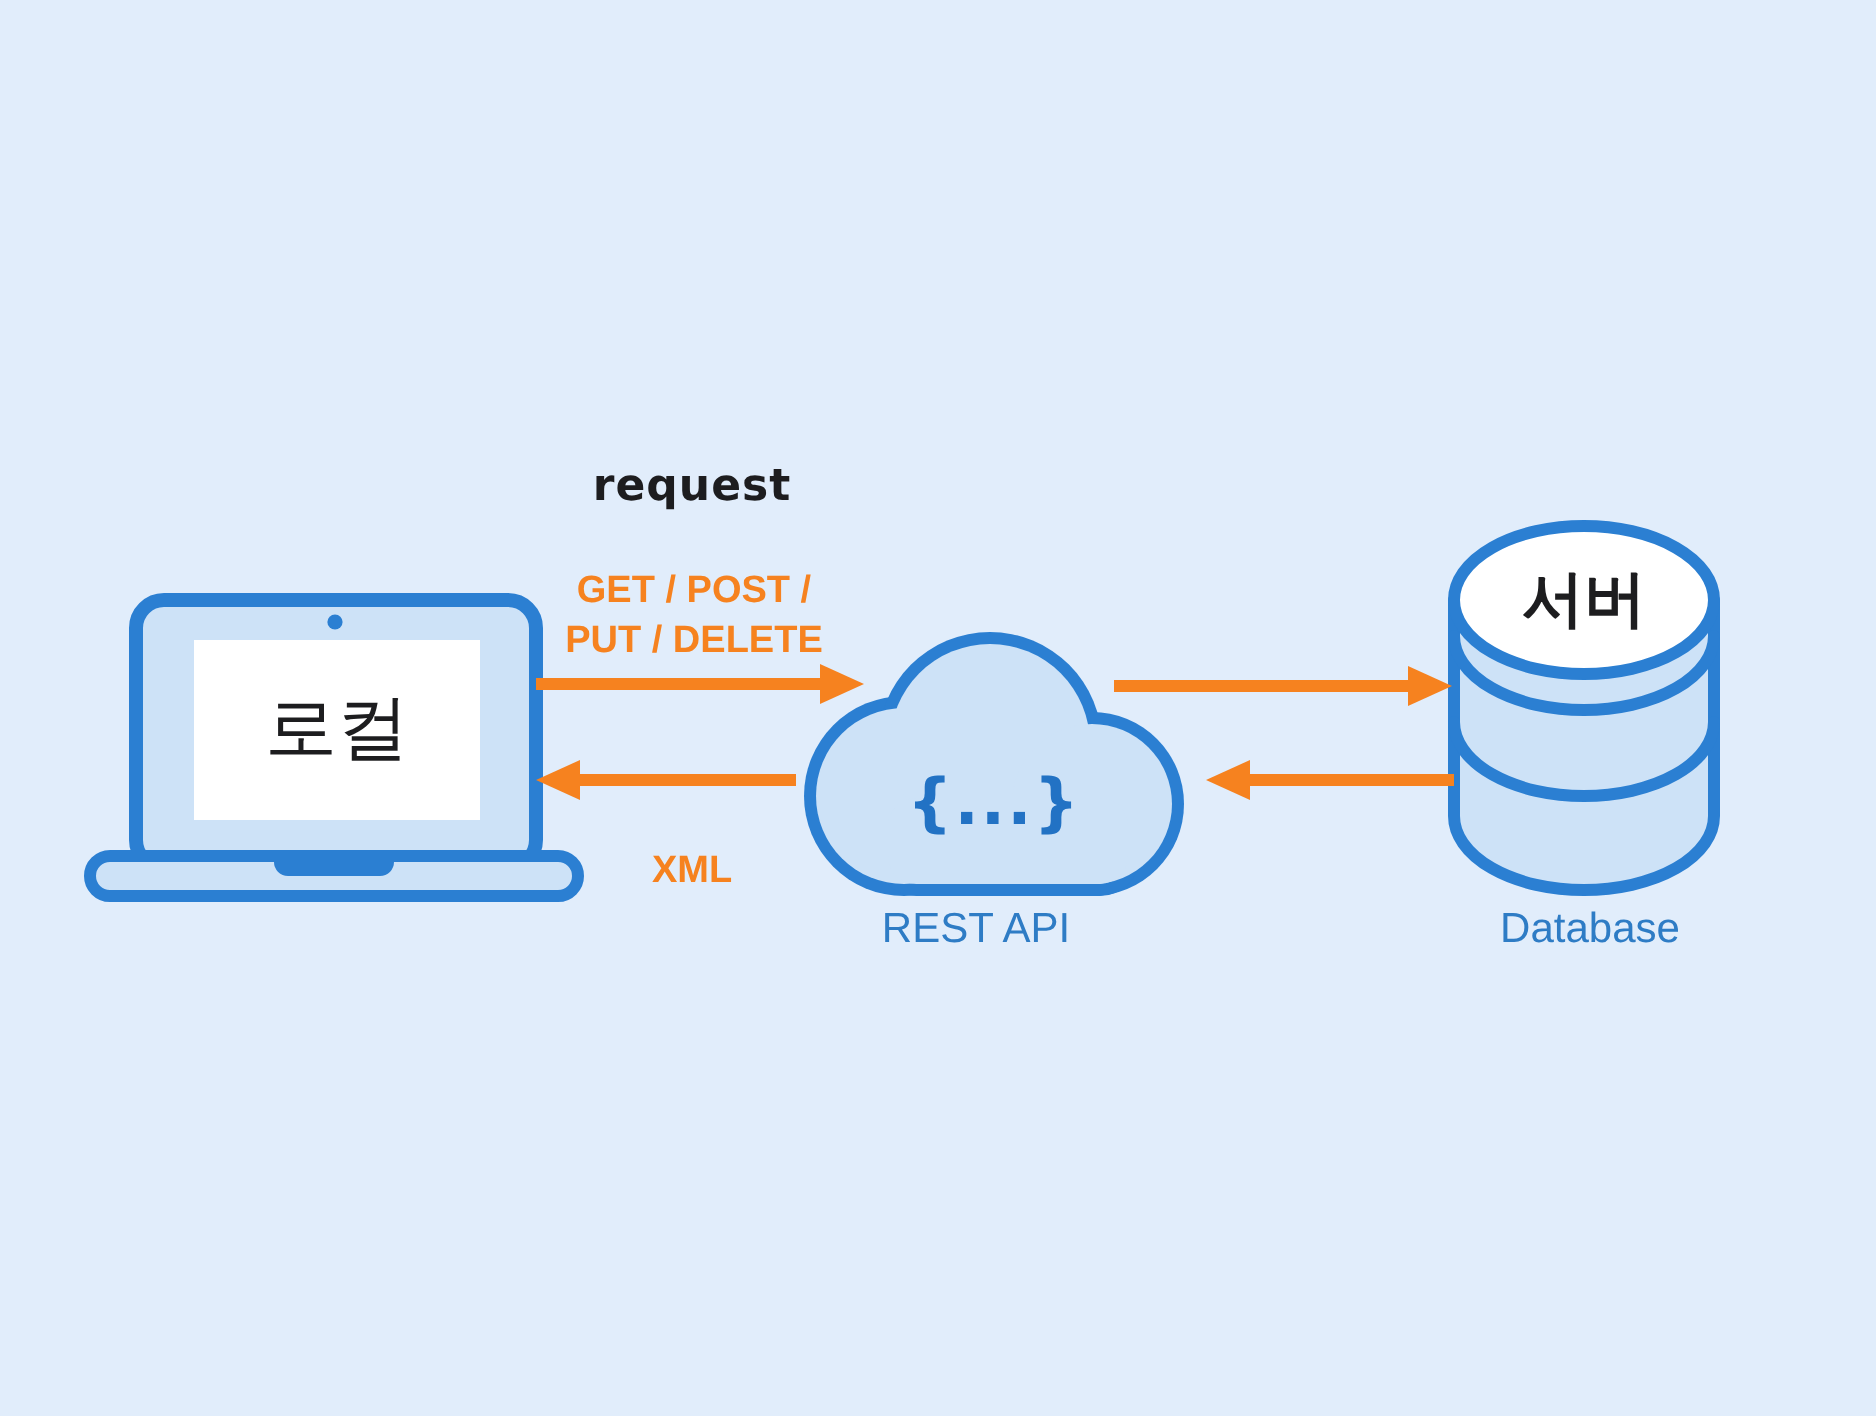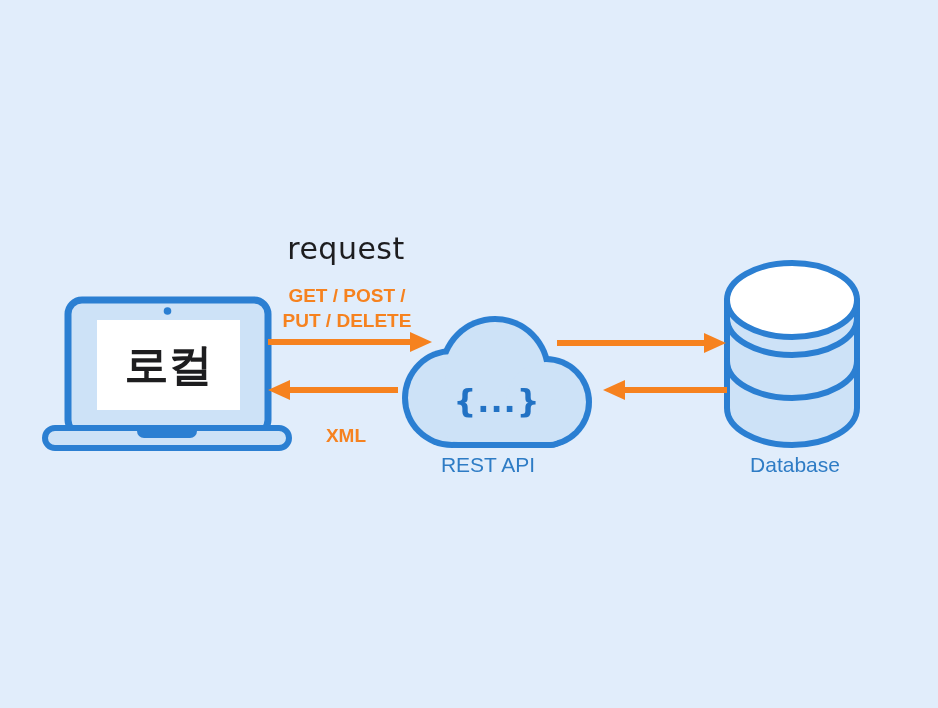--- a/index.html
+++ b/index.html
@@ -33,39 +33,39 @@
   .ln{stroke:var(--accent);stroke-width:6;stroke-linejoin:round;stroke-linecap:round;}
   .ln7{stroke:var(--accent);stroke-width:7;stroke-linejoin:round;}
   .arrow-ln{stroke:var(--orange);stroke-width:6;}
   .arrow-head{fill:var(--orange);}
 
   
   .txt{position:absolute;text-align:center;}
   .word-black{
     color:var(--text-black);
     font-family:"DejaVu Sans", sans-serif;
-    font-weight:normal;
-    font-size:30px;
+    font-weight:bold;
+    font-size:22px;
     letter-spacing:0.5px;
   }
   .methods{
     color:var(--orange);
     font-weight:bold;
     font-size:19px;
     line-height:25px;
   }
   .node-label{
     color:var(--label-blue);
     font-size:21px;
     line-height:26px;
   }
   .screen-text{
     color:var(--text-black);
-    font-weight:bold;
-    font-size:44px;
+    font-weight:normal;
+    font-size:36px;
     font-family:"DejaVu Sans", sans-serif;
   }
   .db-text{
     color:var(--text-black);
     font-weight:bold;
     font-size:31px;
     font-family:"DejaVu Sans", sans-serif;
   }
   .braces{
     color:var(--accent-dark);
@@ -135,17 +135,18 @@
   <div class="txt methods" style="left:257px;top:283px;width:180px;">GET / POST /</div>
   <div class="txt methods" style="left:257px;top:308px;width:180px;">PUT / DELETE</div>
 
   <div class="txt methods" style="left:266px;top:423px;width:160px;">XML</div>
 
 
   <div class="txt screen-text" style="left:97px;top:320px;width:143px;height:90px;line-height:90px;">로컬</div>
 
   <div class="txt braces" style="left:427px;top:379px;width:140px;height:44px;line-height:44px;">{...}</div>
 
+  <div class="txt db-text" style="left:727px;top:276px;width:130px;height:48px;line-height:48px;">서버</div>
 
   <div class="txt node-label" style="left:408px;top:452px;width:160px;">REST API</div>
   <div class="txt node-label" style="left:715px;top:452px;width:160px;">Database</div>
 
 </div>
 
 </body></html>

